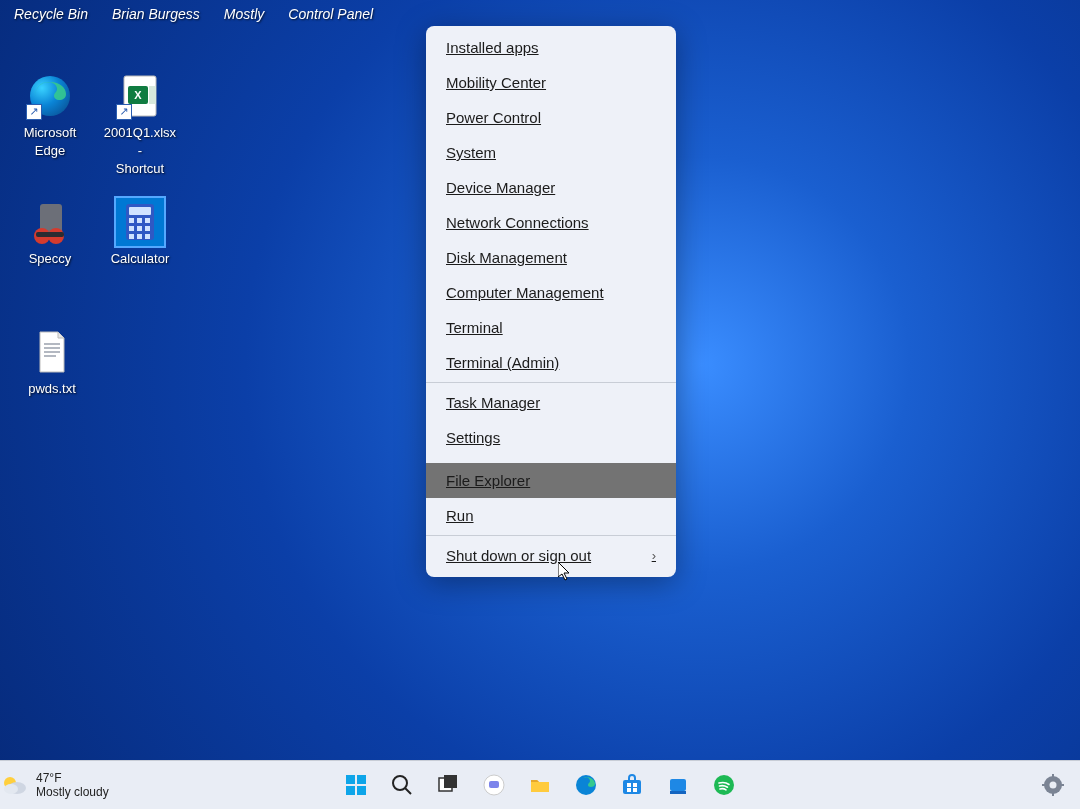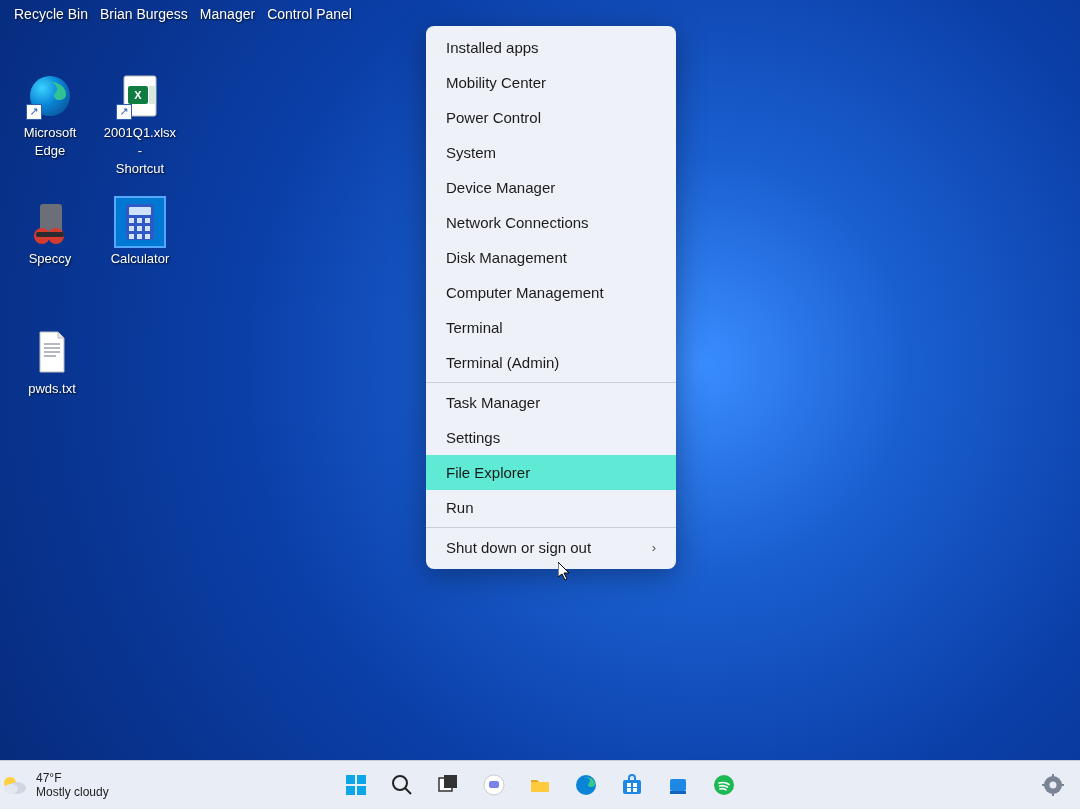--- a/index.html
+++ b/index.html
@@ -16,21 +16,22 @@
     width: 1080px;
     height: 809px;
     background: radial-gradient(circle at 65% 45%, #3a8dff 0%, #1a5fd0 25%, #0b3fa8 55%, #062a7a 100%);
   }
   
   .top-labels {
     position: absolute;
     top: 6px;
     left: 14px;
     display: flex;
-    gap: 12px;
+    gap: 24px;
+    font-style: italic;
   }
   .top-label {
     color: #fff;
     font-size: 14px;
     text-shadow: 1px 1px 2px rgba(0,0,0,.7);
     white-space: nowrap;
   }
   
   .dicon {
     position: absolute;
@@ -76,23 +77,25 @@
     overflow: hidden;
     padding: 4px 0;
   }
   .ctx .item {
     padding: 9px 20px;
     font-size: 15px;
     color: #1b1b1b;
     display: flex;
     align-items: center;
     justify-content: space-between;
+    text-decoration: underline;
   }
   .ctx .item.hover {
-    background: #5eead4;
+    background: #737373;
+    margin-top: 8px;
   }
   .ctx .sep {
     height: 1px;
     background: #c8cdd6;
     margin: 2px 0;
   }
   .ctx .chev {
     font-size: 13px;
     color: #555;
   }
@@ -153,21 +156,21 @@
   }
 </style>
 </head>
 <body>
 
 <div class="desktop">
 
   <div class="top-labels">
     <span class="top-label">Recycle Bin</span>
     <span class="top-label">Brian Burgess</span>
-    <span class="top-label">Manager</span>
+    <span class="top-label">Mostly</span>
     <span class="top-label">Control Panel</span>
   </div>
 
   <div class="dicon" style="left:10px; top:72px;">
     <div class="ic">
       <svg viewBox="0 0 48 48" width="48" height="48">
         <defs>
           <radialGradient id="eg" cx="30%" cy="30%" r="80%">
             <stop offset="0%" stop-color="#39d2ff"></stop>
             <stop offset="55%" stop-color="#0a84d6"></stop>

